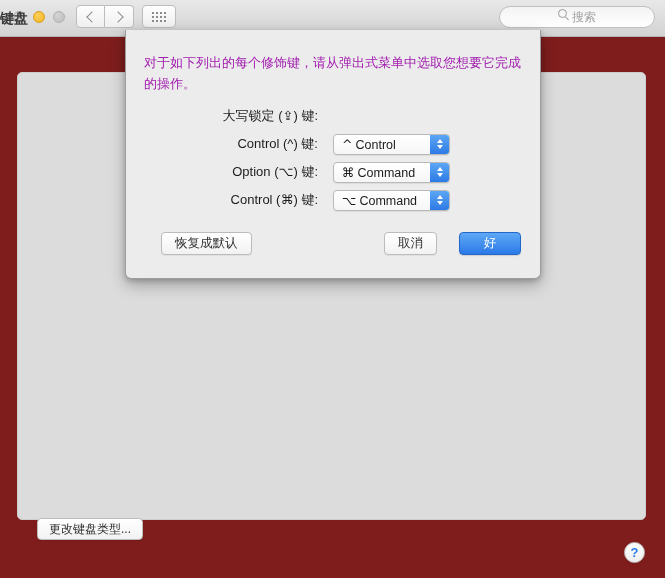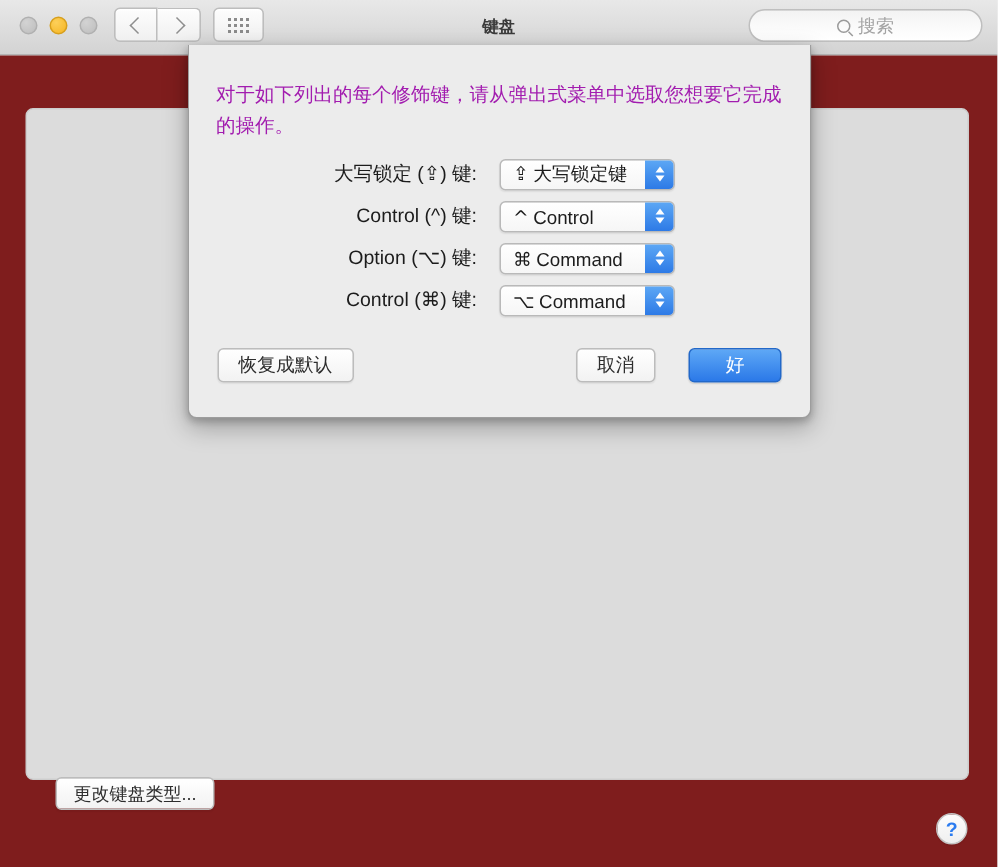--- a/index.html
+++ b/index.html
@@ -113,43 +113,43 @@
     width: 2px; height: 2px;
     background: #8b8b8b;
   }
 
   .wintitle {
     position: absolute;
     left: 0; top: 0;
     width: 665px;
     height: 37px;
     line-height: 37px;
-    text-align: center;
-    font-size: 11px;
+    text-align: left;
+    font-size: 14px;
     color: #3b3b3b;
     font-weight: bold;
   }
 
   .searchfield {
     position: absolute;
     top: 6px;
     right: 10px;
     width: 156px;
     height: 22px;
     border-radius: 11px;
     background: linear-gradient(to bottom, #f3f3f3 0%, #fbfbfb 60%, #ffffff 100%);
     border: 1px solid #bfbfbf;
     box-sizing: border-box;
     display: flex;
     align-items: center;
     justify-content: center;
   }
   .searchinner {
     display: flex;
-    align-items: center;
+    align-items: flex-start;
     gap: 5px;
   }
   .magnifier {
     position: relative;
     width: 9px; height: 9px;
     border: 1.3px solid #9a9a9a;
     border-radius: 50%;
     box-sizing: border-box;
   }
   .magnifier::after {
@@ -329,20 +329,21 @@
     align-items: center;
     justify-content: center;
     padding: 0 13px;
     white-space: nowrap;
   }
   .sbtn.plain {
     background: linear-gradient(to bottom, #ffffff 0%, #f2f2f2 100%);
     border: 1px solid #bcbcbc;
     color: #2d2d2d;
     box-shadow: 0 1px 1px rgba(0,0,0,0.06);
+    margin-left: 16px;
   }
   .sbtn.default {
     background: linear-gradient(to bottom, #5ea8f6 0%, #2b79e8 100%);
     border: 1px solid #2268c9;
     color: #ffffff;
     box-shadow: 0 1px 1px rgba(0,0,0,0.12);
   }
   #btn-restore-defaults { left: 19px; }
   #btn-cancel { right: 103px; }
   #btn-ok { right: 19px; min-width: 62px; }
@@ -405,27 +406,20 @@
 
     <div class="helpbtn">?</div>
   </div>
 
   <div class="sheet">
 
     <div class="sheet-text">对于如下列出的每个修饰键，请从弹出式菜单中选取您想要它完成的操作。</div>
 
     <div class="row" id="row-0">
       <div class="lbl">大写锁定 (⇪) 键:</div>
-      <div class="popup">
-        <span class="val"><span class="sym">⇪</span><span>大写锁定键</span></span>
-        <span class="stepper">
-          <i class="ar up"></i>
-            <i class="ar down"></i>
-        </span>
-      </div>
     </div>
 
     <div class="row" id="row-1">
       <div class="lbl">Control (^) 键:</div>
       <div class="popup">
         <span class="val"><span class="sym">^</span><span>Control</span></span>
         <span class="stepper">
           <i class="ar up"></i>
             <i class="ar down"></i>
         </span>

